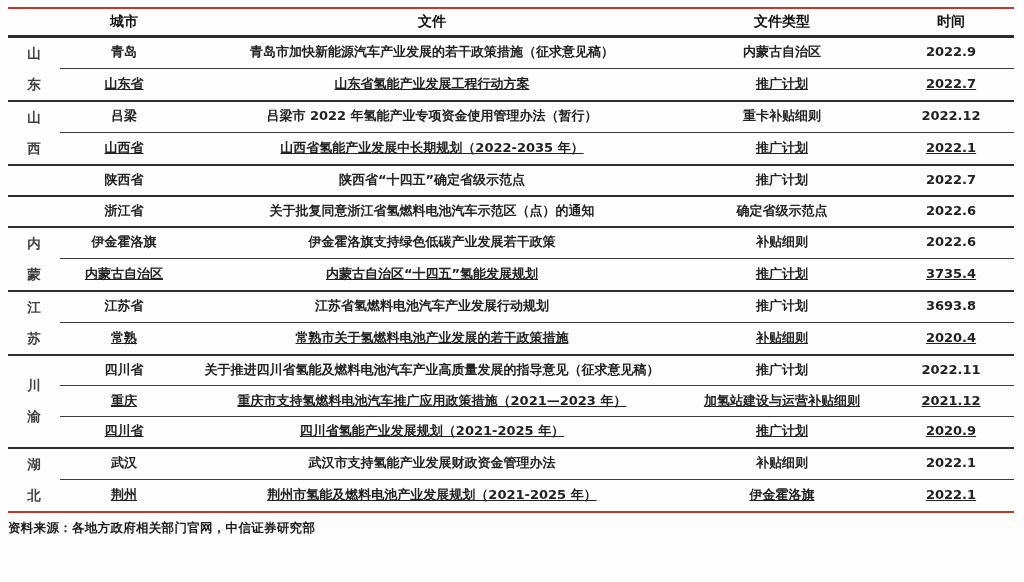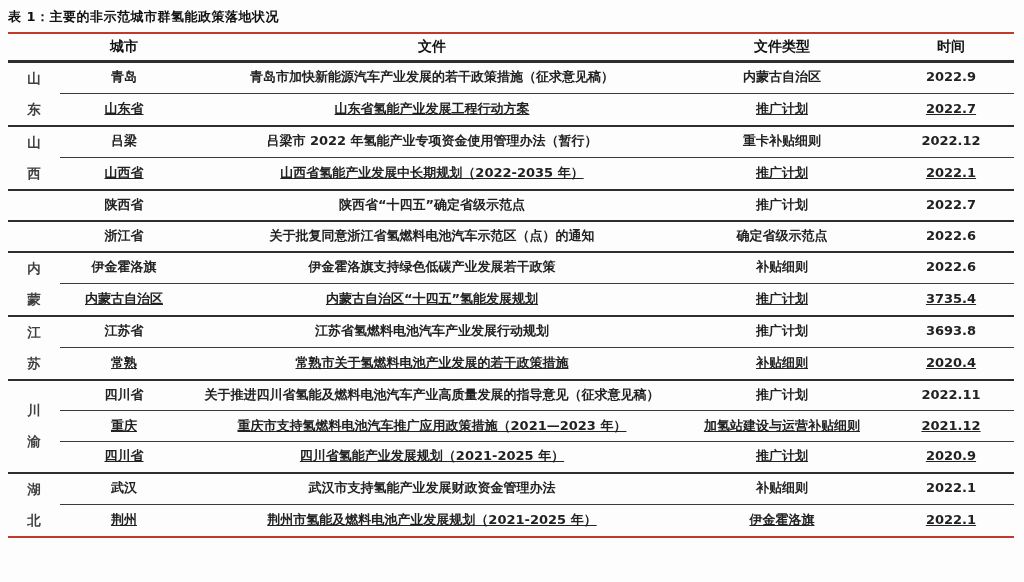--- a/index.html
+++ b/index.html
@@ -72,21 +72,20 @@
     color: #1c1c1c;
     padding: 7px 0 0 0;
     letter-spacing: 0.3px;
   }
 </style>
 </head>
 <body>
 
 <div class="page">
 
-  <div class="table-title">表 1：主要的非示范城市群氢能政策落地状况</div>
 
   <table class="policy-table">
     <colgroup>
       <col class="c-region">
         <col class="c-city">
         <col class="c-doc">
         <col class="c-type">
         <col class="c-time">
     </colgroup>
     <thead>
@@ -203,14 +202,15 @@
         <td>荆州</td>
         <td>荆州市氢能及燃料电池产业发展规划（2021-2025 年）</td>
         <td>伊金霍洛旗</td>
         <td>2022.1</td>
       </tr>
     </tbody>
   </table>
 
   <div class="rule-red-bottom"></div>
 
+  <div class="source-note">资料来源：各地方政府相关部门官网，中信证券研究部</div>
 
 </div>
 
 </body></html>

